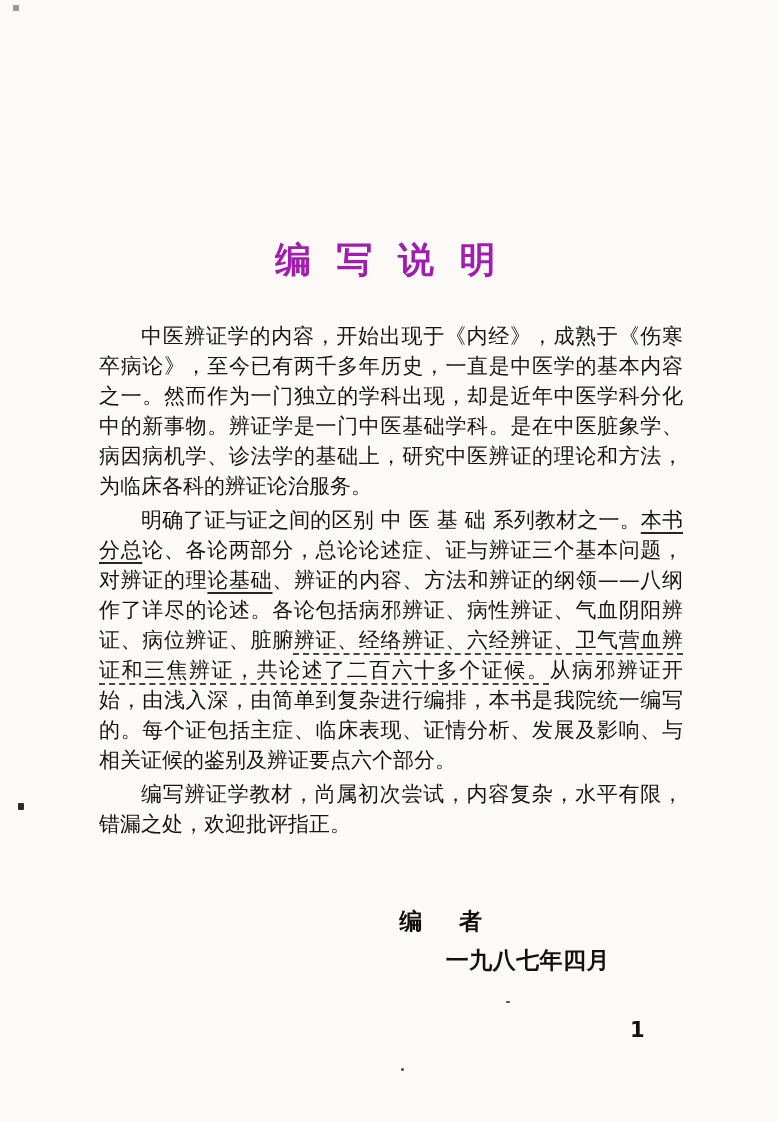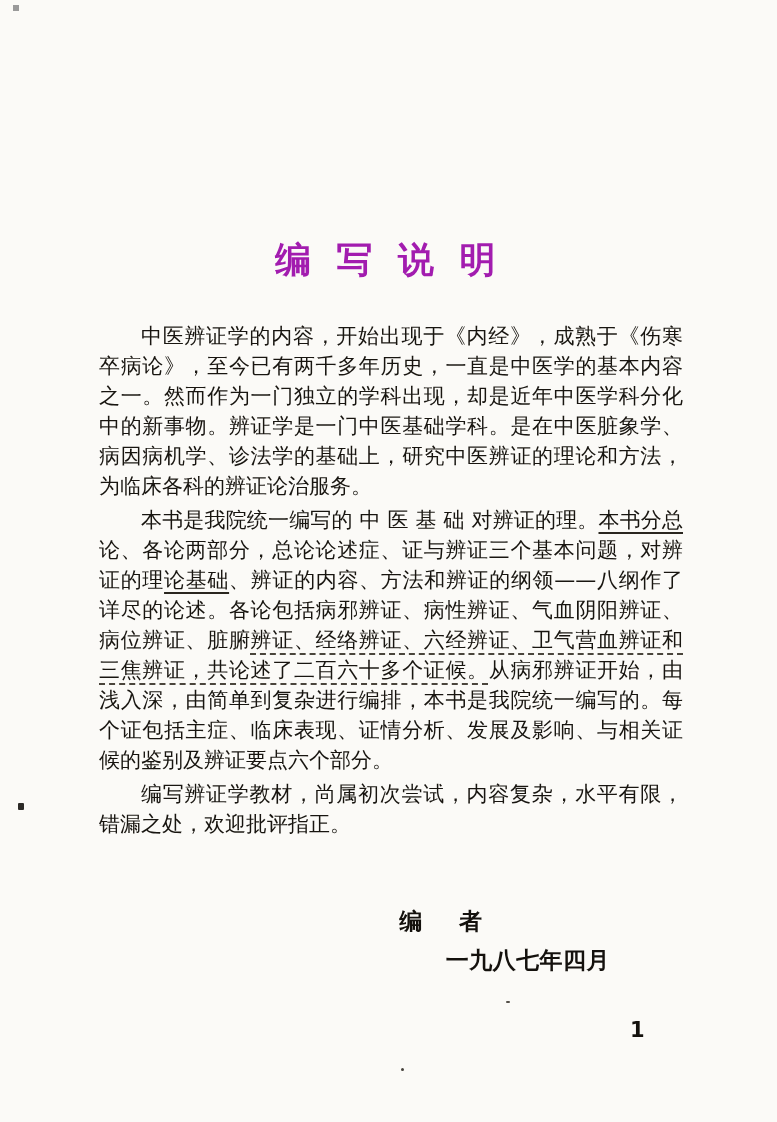--- a/index.html
+++ b/index.html
@@ -97,21 +97,21 @@
 
   <div class="artifact artifact-topleft"></div>
   <div class="artifact artifact-margin-dot"></div>
   <div class="artifact artifact-speck-1"></div>
   <div class="artifact artifact-speck-2"></div>
 
   <h1 class="title">编 写 说 明</h1>
 
   <div class="body-text" id="paragraphs">
       <p><span>中医辨证学的内容，开始出现于《内经》，成熟于《伤寒卒病论》，至今已有两千多年历史，一直是中医学的基本内容之一。然而作为一门独立的学科出现，却是近年中医学科分化中的新事物。辨证学是一门中医基础学科。是在中医脏象学、病因病机学、诊法学的基础上，研究中医辨证的理论和方法，为临床各科的辨证论治服务。</span></p>
-      <p><span>本书是我院统一编写的 中 医 基 础 对辨证的理。</span><span class="seg-underline">本书分总</span><span>论、各论两部分，总论论述症、证与辨证三个基本问题，对辨证的理</span><span class="seg-underline">论基础</span><span>、辨证的内容、方法和辨证的纲领——八纲作了详尽的论述。各论包括病邪辨证、病性辨证、气血阴阳辨证、病位辨证、脏腑</span><span class="seg-dashed">辨证、经络辨证、六经辨证、卫气营血辨证和三焦辨证，共论述了二百六十多个证候。</span><span>从病邪辨证开始，由浅入深，由简单到复杂进行编排，本书是我院统一编写的。每个证包括主症、临床表现、证情分析、发展及影响、与相关证候的鉴别及辨证要点六个部分。</span></p>
+      <p><span>明确了证与证之间的区别 中 医 基 础 系列教材之一。</span><span class="seg-underline">本书分总</span><span>论、各论两部分，总论论述症、证与辨证三个基本问题，对辨证的理</span><span class="seg-underline">论基础</span><span>、辨证的内容、方法和辨证的纲领——八纲作了详尽的论述。各论包括病邪辨证、病性辨证、气血阴阳辨证、病位辨证、脏腑</span><span class="seg-dashed">辨证、经络辨证、六经辨证、卫气营血辨证和三焦辨证，共论述了二百六十多个证候。</span><span>从病邪辨证开始，由浅入深，由简单到复杂进行编排，本书是我院统一编写的。每个证包括主症、临床表现、证情分析、发展及影响、与相关证候的鉴别及辨证要点六个部分。</span></p>
       <p><span>编写辨证学教材，尚属初次尝试，内容复杂，水平有限，错漏之处，欢迎批评指正。</span></p>
     </div>
 
   <div class="signoff">
     <div class="signature">编　者</div>
     <div class="sign-date">一九八七年四月</div>
   </div>
 
   <div class="page-number">1</div>
 

